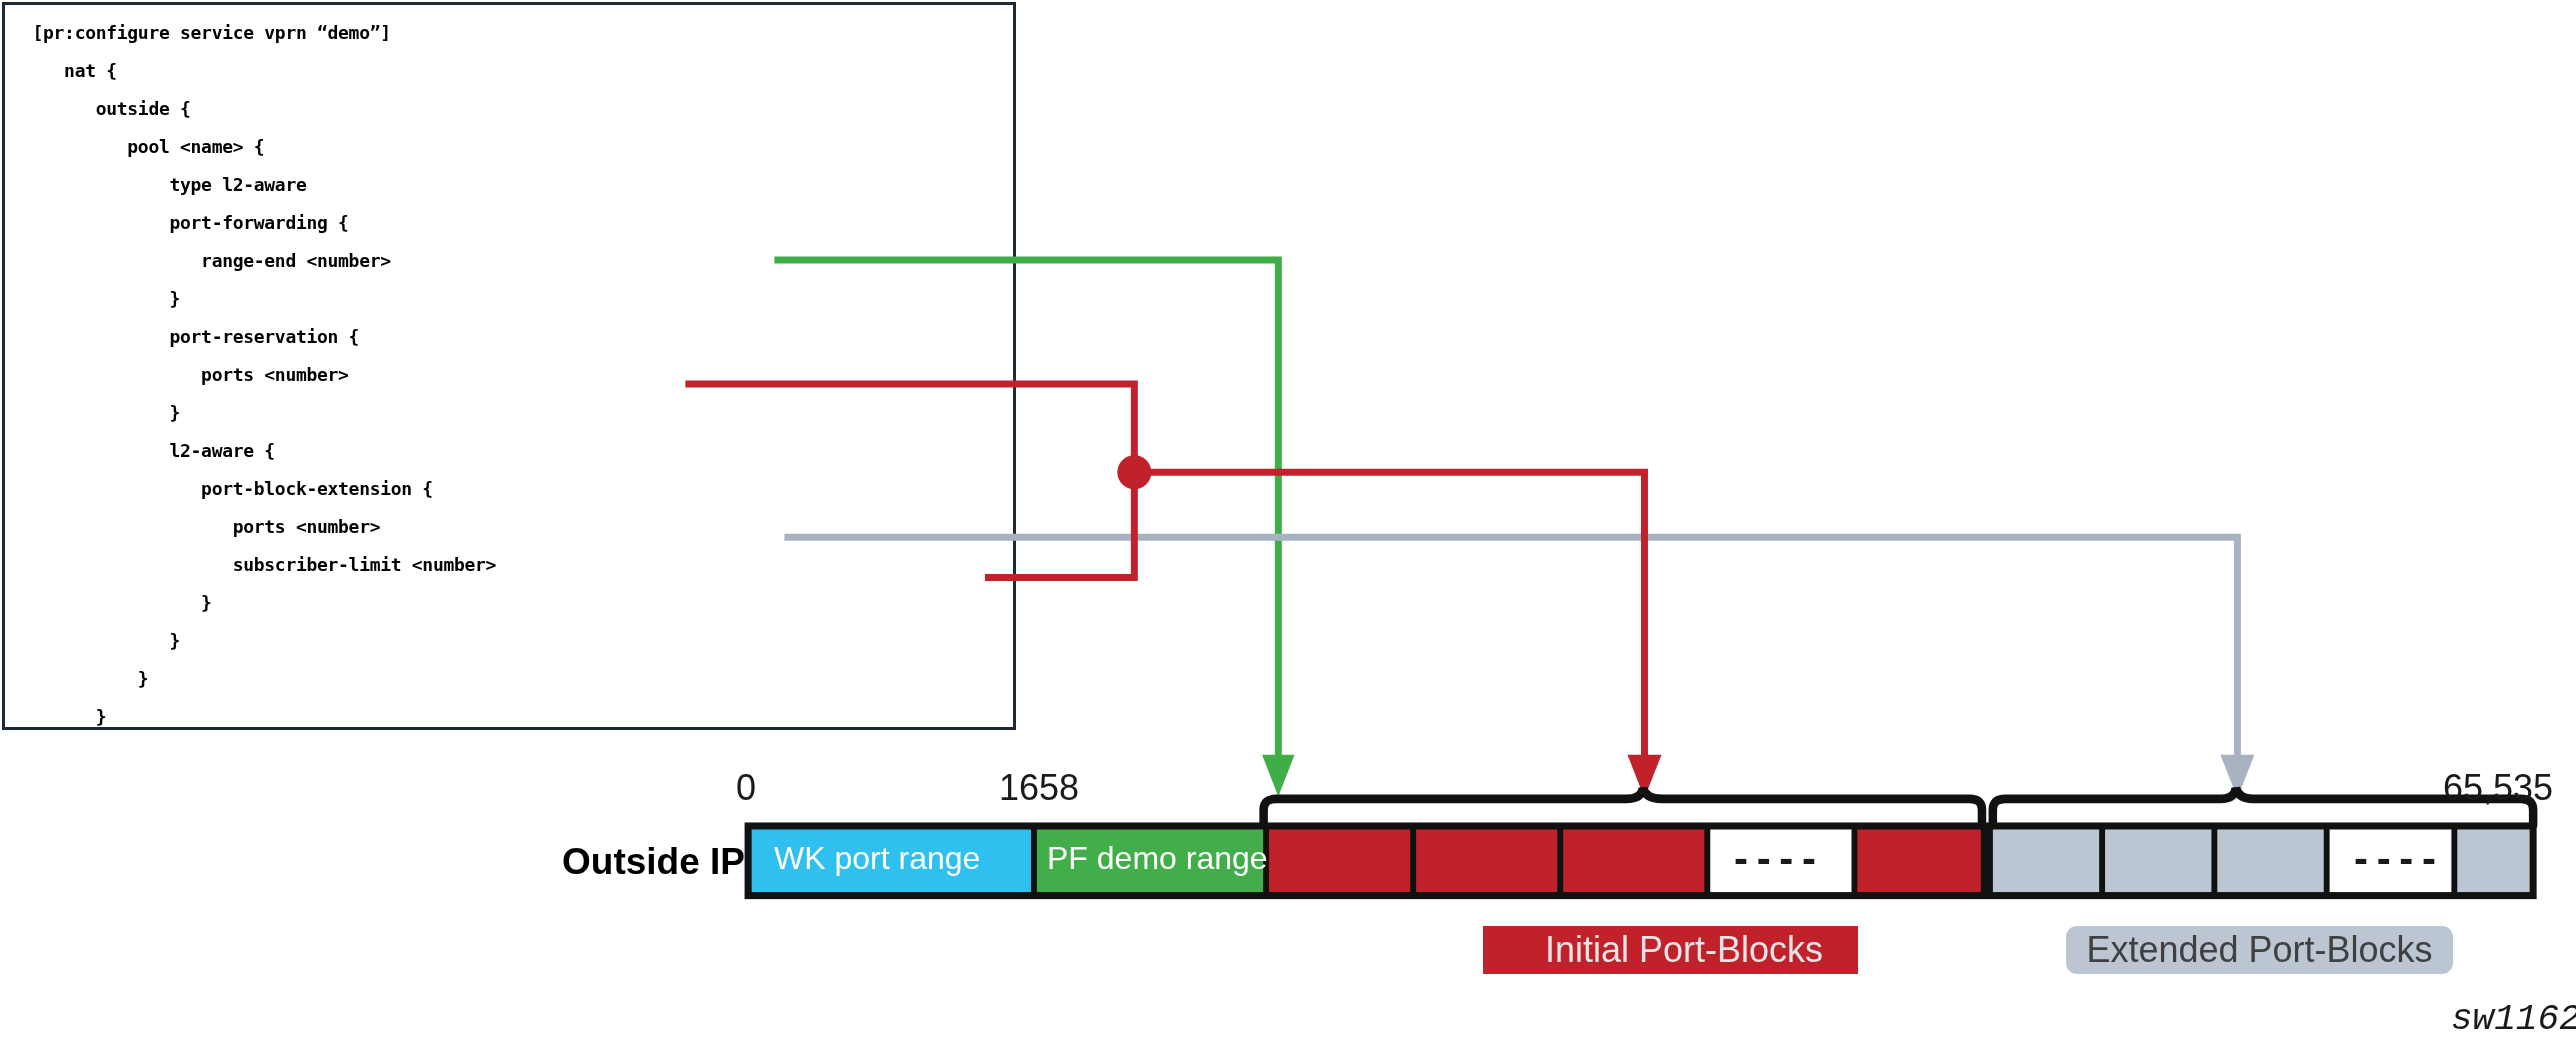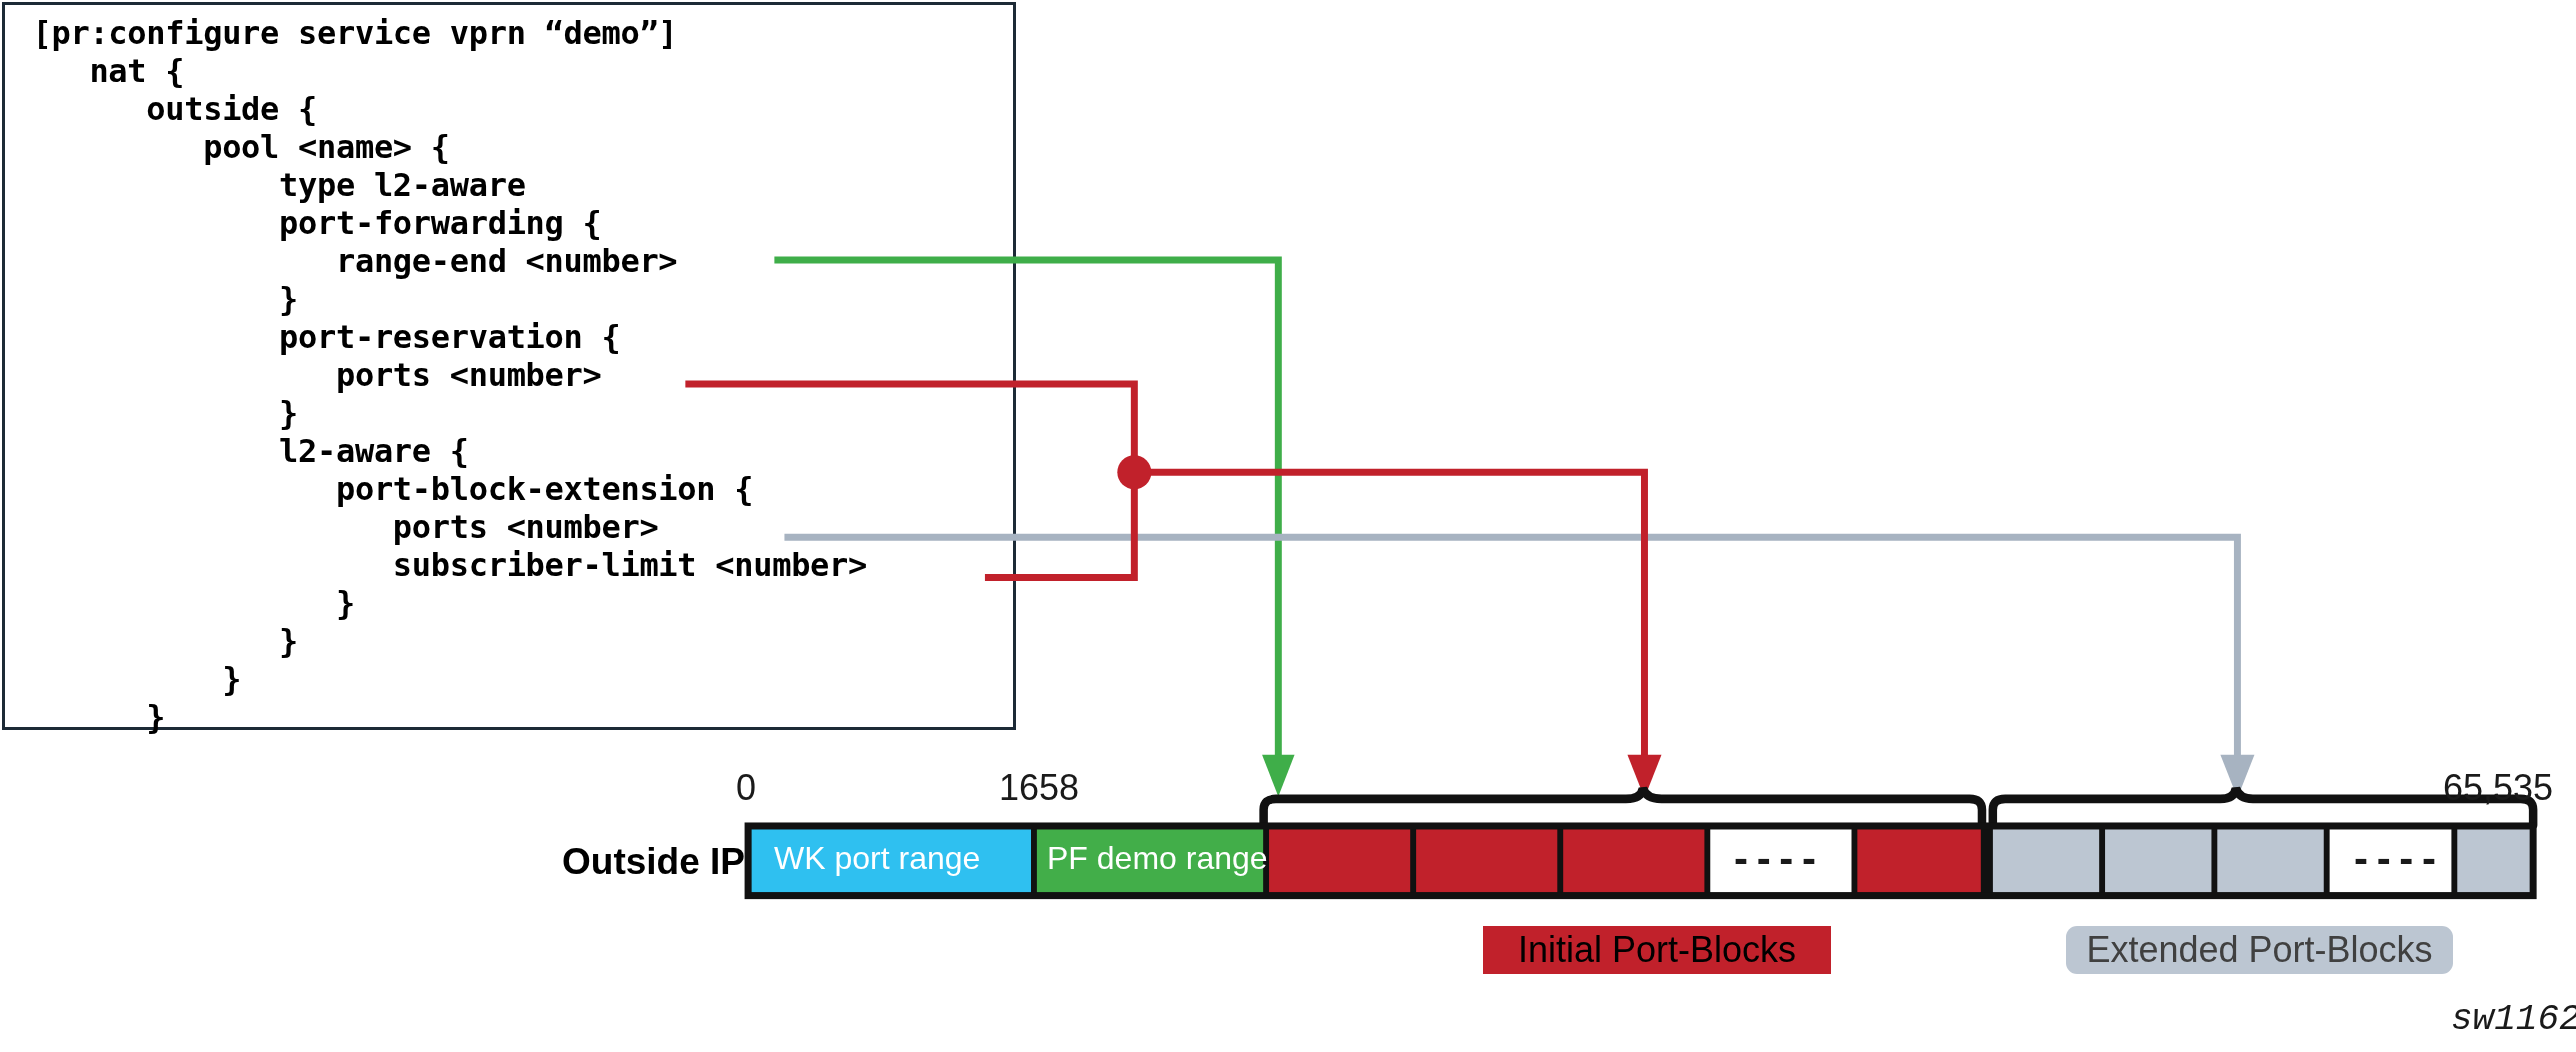--- a/index.html
+++ b/index.html
@@ -30,21 +30,21 @@
     border: 3.9px solid #1d2a36;
     box-sizing: border-box;
     background: #ffffff;
   }
   .cli-code {
     position: absolute;
     left: 28px;
     top: 9.3px;
     margin: 0;
     font-family: "DejaVu Sans Mono", "Liberation Mono", monospace;
-    font-size: 32px;
+    font-size: 18px;
     line-height: 38px;
     font-weight: 700;
     color: #000000;
     white-space: pre;
     letter-spacing: -0.3px;
   }
   
   #overlay {
     position: absolute;
     left: 0; top: 0;
@@ -78,21 +78,21 @@
   }
   .legend-box {
     position: absolute;
     display: flex;
     align-items: center;
     justify-content: center;
     font-family: "Liberation Sans", sans-serif;
     font-size: 36px;
     white-space: nowrap;
   }
-  .legend-initial { color: #000000; }
+  .legend-initial { color: #e5e5e5; padding-left: 27px; }
   .legend-extended { color: #404040; border-radius: 11px; }
   .fig-id {
     position: absolute;
     font-family: Liberation Mono, monospace;
     font-style: italic;
     font-size: 36px;
     color: #1a1a1a;
     white-space: nowrap;
     text-align: center;
   }

